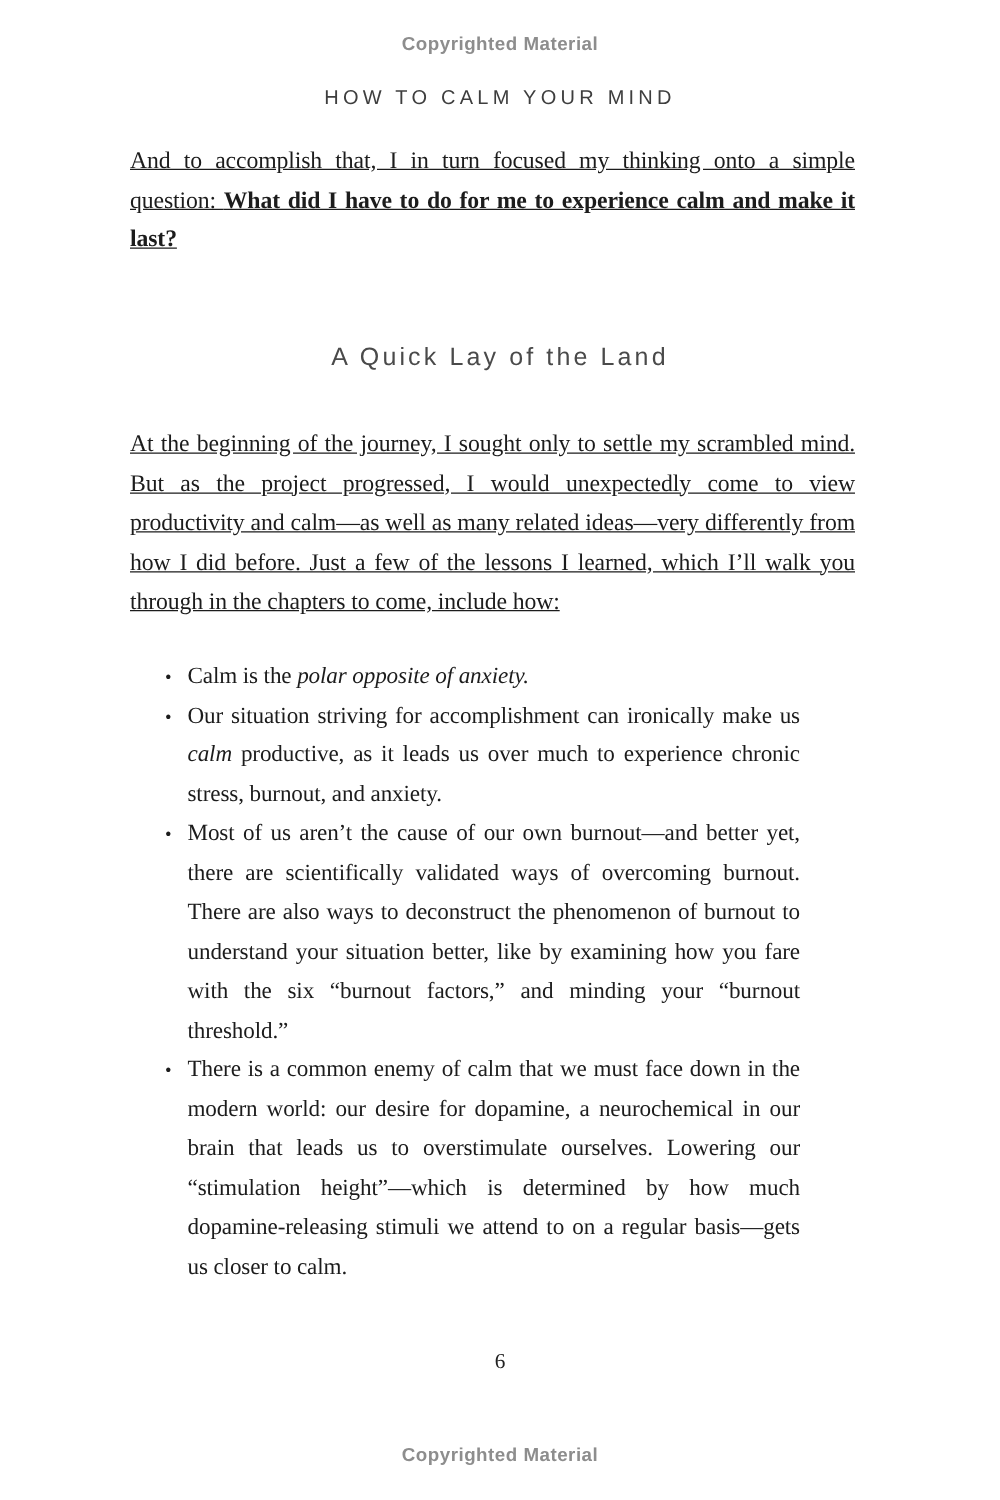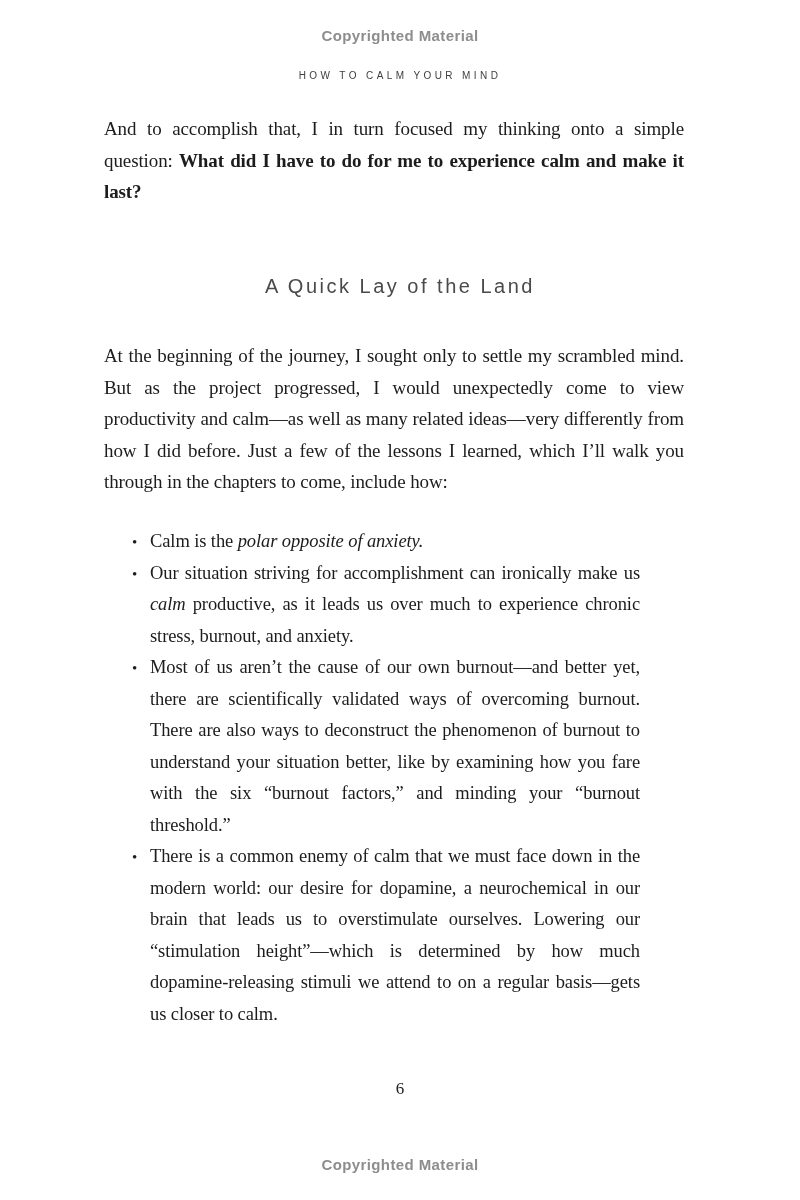--- a/index.html
+++ b/index.html
@@ -24,35 +24,36 @@
   }
   .copyright.top { top: 27px; }
   .copyright.bottom { top: 1156px; }
   .running-header {
     position: absolute;
     top: 70px;
     left: 0;
     width: 100%;
     text-align: center;
     font-family: "Liberation Sans", "DejaVu Sans", sans-serif;
-    font-size: 10px;
+    font-size: 16px;
     font-weight: normal;
     letter-spacing: 3.4px;
     color: #3e3e3e;
   }
   .body-text {
     position: absolute;
     left: 104px;
     width: 580px;
     margin: 0;
     font-size: 19px;
     line-height: 31.5px;
     letter-spacing: -0.1px;
     color: #1c1c1c;
     text-align: justify;
+    text-decoration: underline;
   }
   .intro-par { top: 113px; }
   .intro-par strong { font-weight: bold; }
   .section-heading {
     position: absolute;
     top: 268px;
     left: 0;
     width: 100%;
     margin: 0;
     text-align: center;

